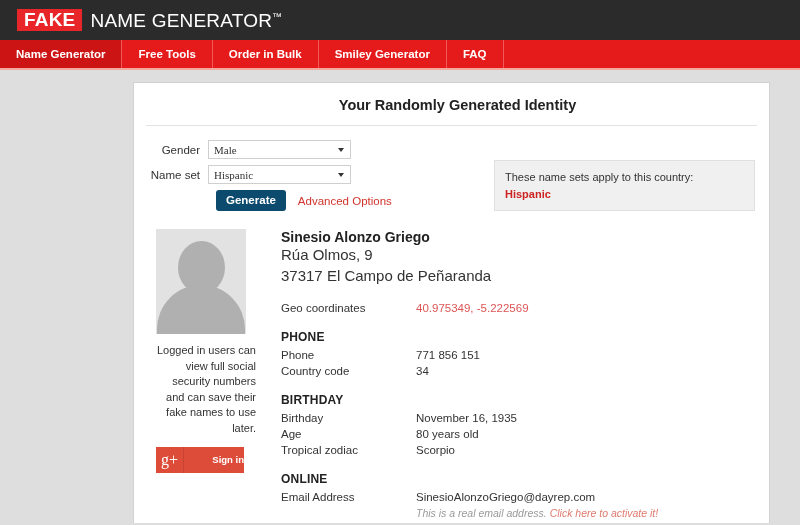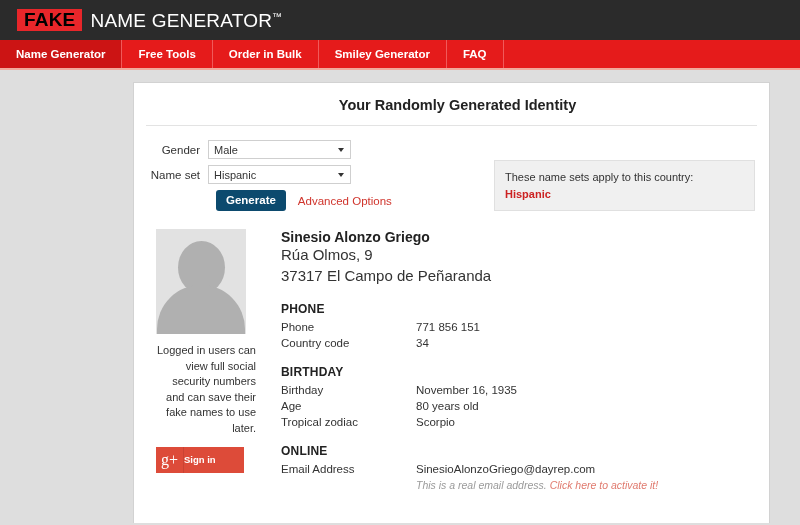--- a/index.html
+++ b/index.html
@@ -15,21 +15,21 @@
   .topbar {
     height: 40px;
     background: #2b2b2b;
     display: flex;
     align-items: center;
     padding-left: 17px;
   }
   .logo { display: flex; align-items: center; }
   .logo-fake {
     background: #e8262a;
-    color: #000000;
+    color: #ffffff;
     font-size: 19px;
     font-weight: bold;
     letter-spacing: .2px;
     padding: 1px 7px 2px 7px;
     line-height: 1;
   }
   .logo-rest {
     color: #ffffff;
     font-size: 19px;
     font-weight: normal;
@@ -101,20 +101,21 @@
     height: 19px;
     border: 1px solid #cfcfcf;
     background: #ffffff;
     font-size: 11px;
     color: #333;
     padding-left: 5px;
     display: flex;
     align-items: center;
     position: relative;
     cursor: pointer;
+    font-family: Liberation Serif, serif;
   }
   .fselect .caret {
     position: absolute;
     right: 6px;
     width: 0; height: 0;
     border-left: 3.5px solid transparent;
     border-right: 3.5px solid transparent;
     border-top: 4.5px solid #333;
   }
   .btn-row { display: flex; align-items: center; padding-left: 70px; margin-top: 4px; }
@@ -189,21 +190,21 @@
     width: 27px;
     text-align: center;
     color: #ffffff;
     font-size: 16px;
     font-family: "Liberation Serif", serif;
     line-height: 1;
   }
   .gplus-sep { width: 1px; height: 26px; background: #c94333; }
   .gplus-label {
     flex: 1;
-    text-align: left;
+    text-align: right;
     color: #ffffff;
     font-size: 9.5px;
     font-weight: bold;
   }
 
   .rightcol { flex: 1; padding-left: 25px; }
   .person-name { font-size: 14px; font-weight: bold; color: #222; }
   .person-line { font-size: 15px; color: #333; line-height: 1.38; }
 
   .section-head {
@@ -298,20 +299,24 @@
           <div class="gplus-sep"></div>
           <div class="gplus-label">Sign in</div>
         </div>
       </div>
 
       <div class="rightcol">
         <div class="person-name">Sinesio Alonzo Griego</div>
         <div class="person-line">Rúa Olmos, 9</div>
         <div class="person-line">37317 El Campo de Peñaranda</div>
 
+        <div class="drow geo-row">
+          <div class="dlabel">Geo coordinates</div>
+          <div class="dvalue red">40.975349, -5.222569</div>
+        </div>
 
         <div class="section-head">PHONE</div>
         <div class="drow">
           <div class="dlabel">Phone</div>
           <div class="dvalue">771 856 151</div>
         </div>
         <div class="drow">
           <div class="dlabel">Country code</div>
           <div class="dvalue">34</div>
         </div>

